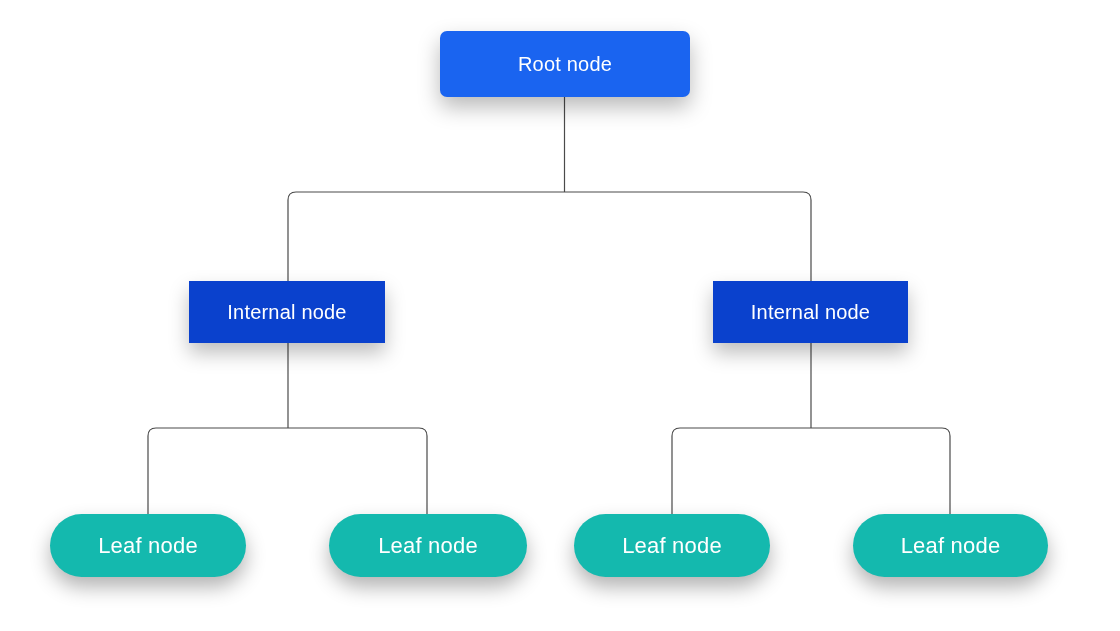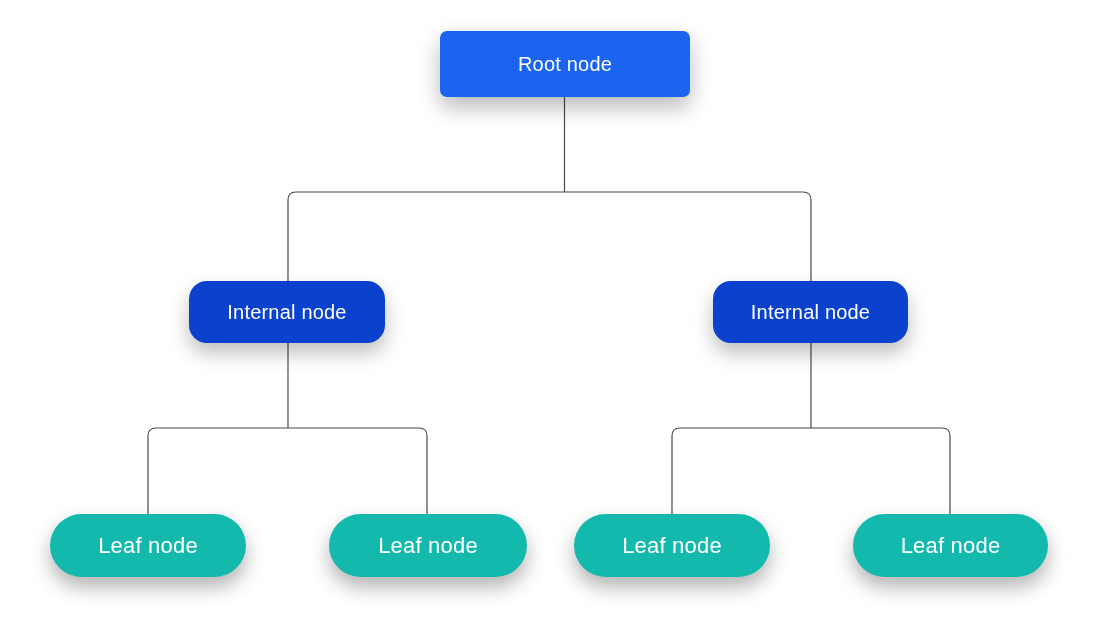--- a/index.html
+++ b/index.html
@@ -33,21 +33,21 @@
     text-align: center;
     box-sizing: border-box;
   }
   .node-root {
     left: 440px; top: 31px; width: 250px; height: 66px;
     border-radius: 7px;
     font-size: 20px;
     box-shadow: 0 10px 22px rgba(0,0,0,0.28);
   }
   .node-internal {
-    border-radius: 18px;
+    border-radius: 0;
     font-size: 20px;
     box-shadow: 0 10px 20px rgba(0,0,0,0.26);
   }
   .node-internal-left  { left: 189px; top: 281px; width: 196px; height: 62px; }
   .node-internal-right { left: 713px; top: 281px; width: 195px; height: 62px; }
   .node-leaf {
     top: 514px; height: 63px;
     border-radius: 32px;
     font-size: 22px;
     box-shadow: 0 10px 20px rgba(0,0,0,0.30);

